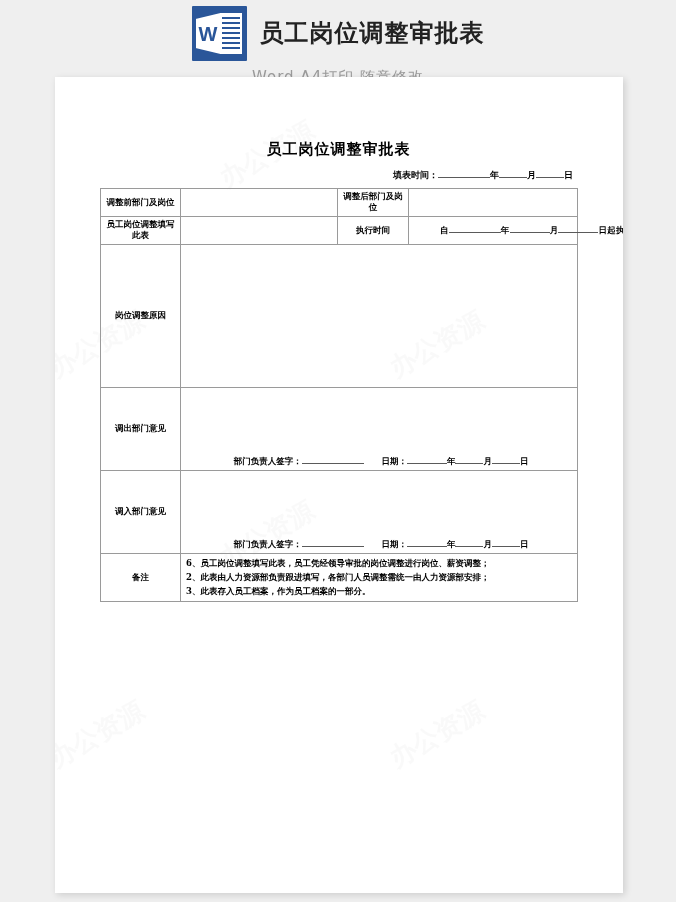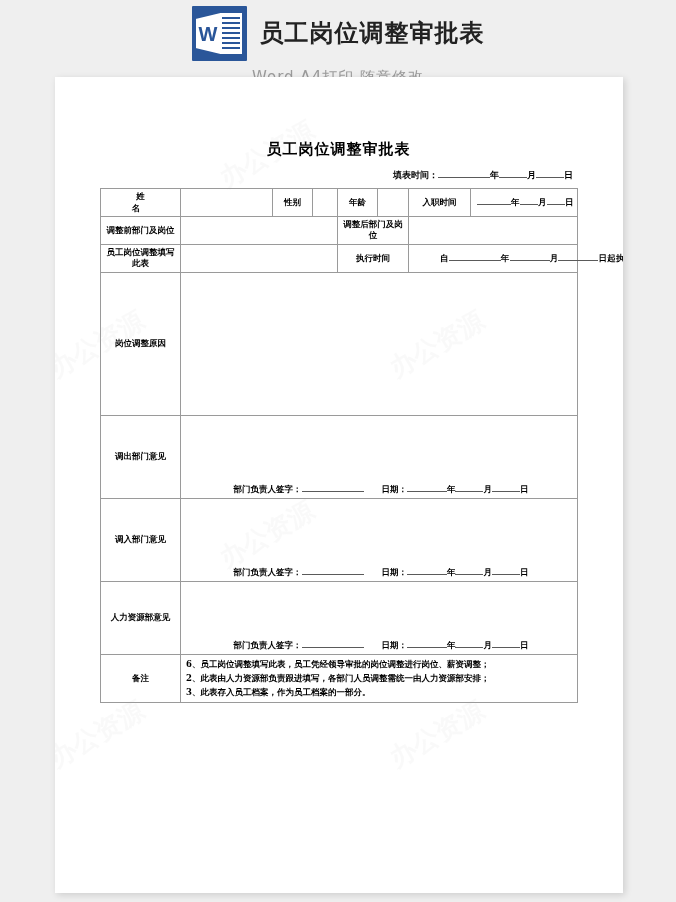--- a/index.html
+++ b/index.html
@@ -171,34 +171,20 @@
             <col style="width:92px">
             <col style="width:40px">
           <col style="width:25px">
             <col style="width:40px">
             <col style="width:31px">
           <col style="width:62px">
             <col style="width:107px">
         </colgroup>
 
         <tbody>
-            <tr>
-          <td class="lbl r1">
-            <span class="name-spread">姓　　名</span>
-          </td>
-          <td class="val"></td>
-          <td class="lbl">性别</td>
-          <td class="val"></td>
-          <td class="lbl">年龄</td>
-          <td class="val"></td>
-          <td class="lbl">入职时间</td>
-          <td class="val">
-            <span class="hdr-date"><span class="u u-34"></span><span>年</span><span class="u u-18"></span><span>月</span><span class="u u-18"></span><span>日</span></span>
-          </td>
-        </tr>
 
         <tr>
           <td class="lbl r2">调整前部门及岗位</td>
           <td class="val" colspan="3"></td>
           <td class="lbl" colspan="2">调整后部门及岗位</td>
           <td class="val" colspan="2"></td>
         </tr>
 
         <tr>
           <td class="lbl r3">员工岗位调整填写此表</td>
@@ -229,30 +215,20 @@
           <td class="lbl tall-op" style="vertical-align:middle">调入部门意见</td>
           <td class="val tall-op" colspan="7">
             <div class="op-wrap" style="height:78px">
               <div class="sig-line">
                 <span class="sig-inner"><span>部门负责人签字：</span><span class="u u-62"></span>&nbsp;&nbsp;&nbsp;&nbsp;&nbsp;&nbsp;<span>日期：</span><span class="u u-40"></span><span>年</span><span class="u u-28"></span><span>月</span><span class="u u-28"></span><span>日</span></span>
               </div>
             </div>
           </td>
         </tr>
 
-        <tr>
-          <td class="lbl tall-hr" style="vertical-align:middle">人力资源部意见</td>
-          <td class="val tall-hr" colspan="7">
-            <div class="op-wrap" style="height:68px">
-              <div class="sig-line">
-                <span class="sig-inner"><span>部门负责人签字：</span><span class="u u-62"></span>&nbsp;&nbsp;&nbsp;&nbsp;&nbsp;&nbsp;<span>日期：</span><span class="u u-40"></span><span>年</span><span class="u u-28"></span><span>月</span><span class="u u-28"></span><span>日</span></span>
-              </div>
-            </div>
-          </td>
-        </tr>
 
 
         <tr>
           <td class="lbl remark">备注</td>
           <td class="val remark" colspan="7">
             <div class="remark-list">
               <div>6、员工岗位调整填写此表，员工凭经领导审批的岗位调整进行岗位、薪资调整；</div>
               <div>2、此表由人力资源部负责跟进填写，各部门人员调整需统一由人力资源部安排；</div>
               <div>3、此表存入员工档案，作为员工档案的一部分。</div>
             </div>

